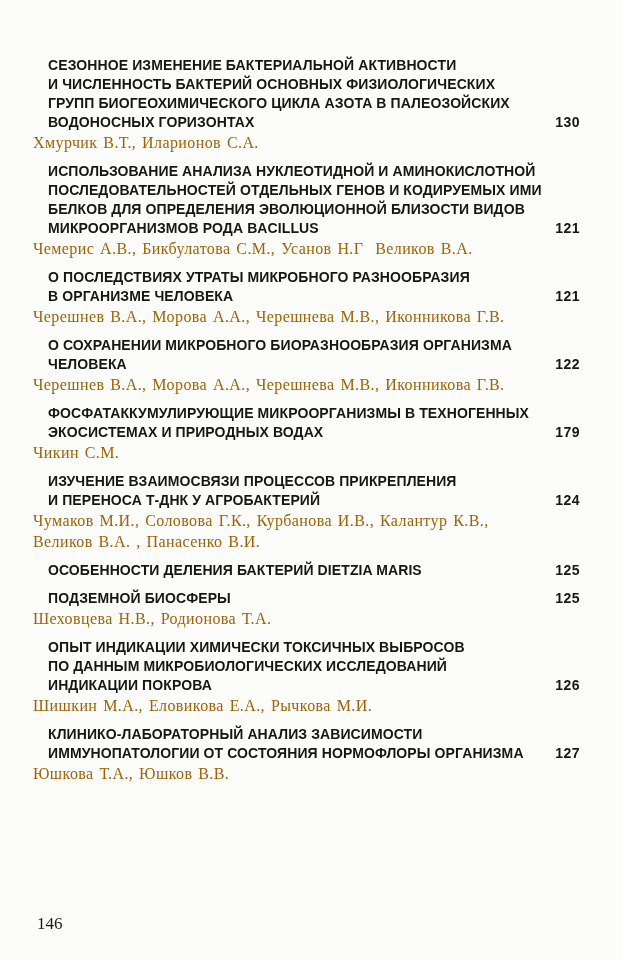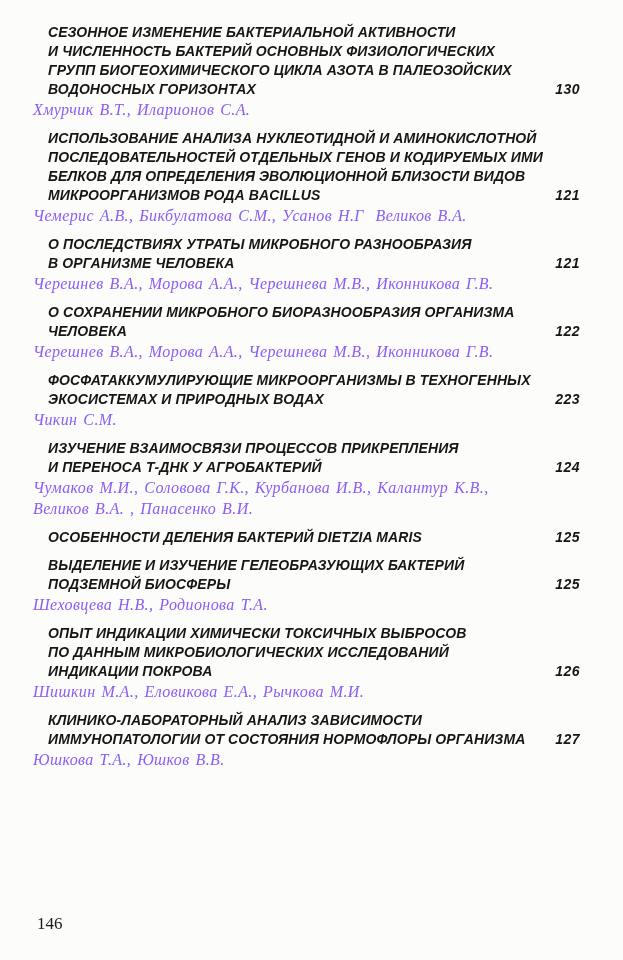--- a/index.html
+++ b/index.html
@@ -14,22 +14,21 @@
   }
   .page {
     position: relative;
     width: 623px;
     height: 960px;
     background: #fcfcfa;
     color: #141414;
     box-sizing: border-box;
   }
   .content {
-    padding: 23px 43px 0 48px;
-    font-style: italic;
+    padding: 56px 43px 0 48px;
   }
   .entry {
     margin-bottom: 9px;
   }
   .tline {
     font-family: "Liberation Sans", sans-serif;
     font-weight: bold;
     font-size: 14px;
     line-height: 19px;
     letter-spacing: 0.1px;
@@ -51,21 +50,21 @@
   .authors {
     margin-left: -15px;
   }
   .aline {
     font-family: "Liberation Serif", serif;
     font-size: 16px;
     line-height: 21px;
     letter-spacing: 0.4px;
     word-spacing: 1.5px;
     white-space: pre;
-    color: #8b5cf6;
+    color: #a16207;
   }
   .footer {
     position: absolute;
     left: 37px;
     bottom: 26px;
     font-family: "Liberation Serif", serif;
     font-size: 17px;
     color: #1a1a1a;
   }
 </style>
@@ -124,21 +123,21 @@
         </div>
         <div class="authors">
           <div class="aline">Черешнев В.А., Морова А.А., Черешнева М.В., Иконникова Г.В.</div>
         </div>
       </section>
       <section class="entry">
         <div>
           <div class="tline"><span>ФОСФАТАККУМУЛИРУЮЩИЕ МИКРООРГАНИЗМЫ В ТЕХНОГЕННЫХ</span></div>
           <div class="tline last">
             <span>ЭКОСИСТЕМАХ И ПРИРОДНЫХ ВОДАХ</span>
-            <span class="pagenum">223</span>
+            <span class="pagenum">179</span>
           </div>
         </div>
         <div class="authors">
           <div class="aline">Чикин С.М.</div>
         </div>
       </section>
       <section class="entry">
         <div>
           <div class="tline"><span>ИЗУЧЕНИЕ ВЗАИМОСВЯЗИ ПРОЦЕССОВ ПРИКРЕПЛЕНИЯ</span></div>
           <div class="tline last">
@@ -154,21 +153,20 @@
       <section class="entry">
         <div>
           <div class="tline last">
             <span>ОСОБЕННОСТИ ДЕЛЕНИЯ БАКТЕРИЙ DIETZIA MARIS</span>
             <span class="pagenum">125</span>
           </div>
         </div>
       </section>
       <section class="entry">
         <div>
-          <div class="tline"><span>ВЫДЕЛЕНИЕ И ИЗУЧЕНИЕ ГЕЛЕОБРАЗУЮЩИХ БАКТЕРИЙ</span></div>
           <div class="tline last">
             <span>ПОДЗЕМНОЙ БИОСФЕРЫ</span>
             <span class="pagenum">125</span>
           </div>
         </div>
         <div class="authors">
           <div class="aline">Шеховцева Н.В., Родионова Т.А.</div>
         </div>
       </section>
       <section class="entry">

